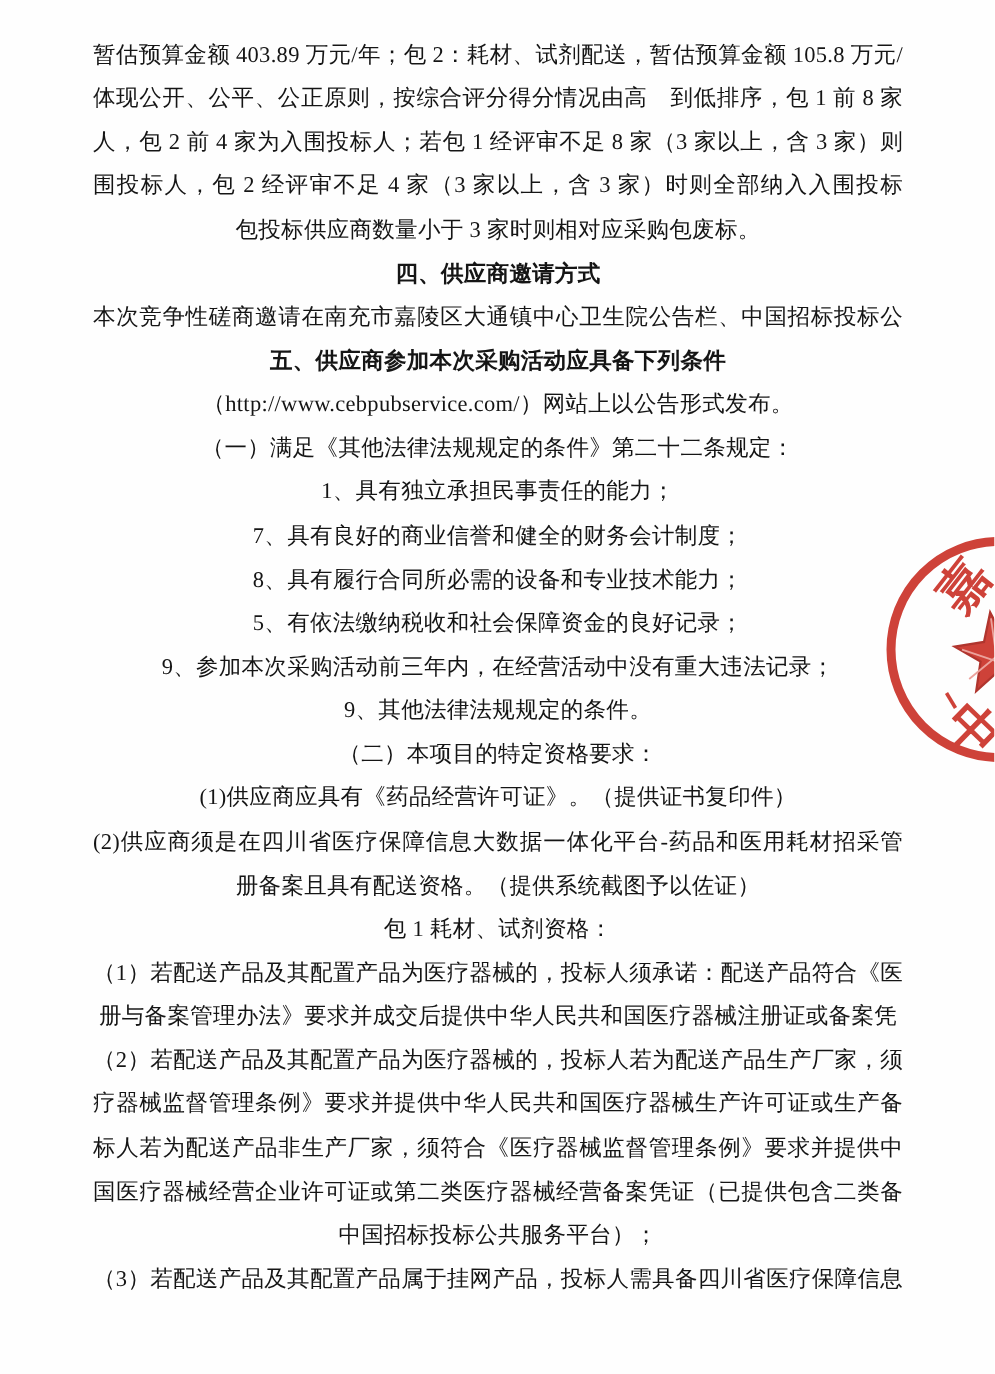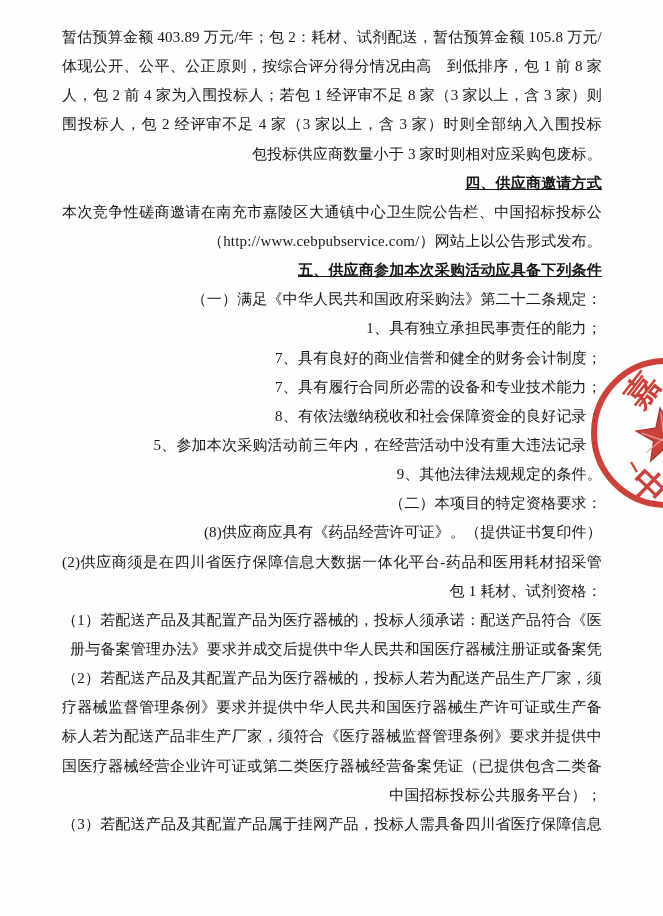--- a/index.html
+++ b/index.html
@@ -21,59 +21,60 @@
     width: 540px;
     color: #151515;
   }
   .line {
     height: 29.15px;
     line-height: 29.15px;
     font-size: 15px;
     letter-spacing: 0.2px;
     white-space: normal;
     overflow: hidden;
-    text-align: right;
+    text-align: center;
   }
   .line.full {
     text-align: justify;
     text-align-last: justify;
   }
-  .line.bold { font-weight: 700; text-decoration: underline; }
+  .line.bold { font-weight: 700; }
   .seal-svg {
     position: absolute;
     left: 0; top: 0;
     width: 663px; height: 916px;
     pointer-events: none;
   }
 </style>
 </head>
 <body>
 
 <div class="page">
 
   <div class="doc-body" id="doc-body">
       <div class="line full">暂估预算金额 403.89 万元/年；包 2：耗材、试剂配送，暂估预算金额 105.8 万元/年。为</div>
       <div class="line full">体现公开、公平、公正原则，按综合评分得分情况由高　到低排序，包 1 前 8 家为入围投标</div>
       <div class="line full">人，包 2 前 4 家为入围投标人；若包 1 经评审不足 8 家（3 家以上，含 3 家）则全部纳入入</div>
       <div class="line full">围投标人，包 2 经评审不足 4 家（3 家以上，含 3 家）时则全部纳入入围投标人；每个采购</div>
       <div class="line">包投标供应商数量小于 3 家时则相对应采购包废标。</div>
       <div class="line bold">四、供应商邀请方式</div>
       <div class="line full">本次竞争性磋商邀请在南充市嘉陵区大通镇中心卫生院公告栏、中国招标投标公共服务平台</div>
+      <div class="line bold">五、供应商参加本次采购活动应具备下列条件</div>
       <div class="line">（http://www.cebpubservice.com/）网站上以公告形式发布。</div>
-      <div class="line bold">五、供应商参加本次采购活动应具备下列条件</div>
-      <div class="line">（一）满足《中华人民共和国政府采购法》第二十二条规定：</div>
+      <div class="line">（一）满足《其他法律法规规定的条件》第二十二条规定：</div>
       <div class="line">1、具有独立承担民事责任的能力；</div>
       <div class="line">7、具有良好的商业信誉和健全的财务会计制度；</div>
-      <div class="line">7、具有履行合同所必需的设备和专业技术能力；</div>
-      <div class="line">8、有依法缴纳税收和社会保障资金的良好记录；</div>
-      <div class="line">5、参加本次采购活动前三年内，在经营活动中没有重大违法记录；</div>
+      <div class="line">8、具有履行合同所必需的设备和专业技术能力；</div>
+      <div class="line">5、有依法缴纳税收和社会保障资金的良好记录；</div>
+      <div class="line">9、参加本次采购活动前三年内，在经营活动中没有重大违法记录；</div>
       <div class="line">9、其他法律法规规定的条件。</div>
       <div class="line">（二）本项目的特定资格要求：</div>
-      <div class="line">(8)供应商应具有《药品经营许可证》。（提供证书复印件）</div>
+      <div class="line">(1)供应商应具有《药品经营许可证》。（提供证书复印件）</div>
       <div class="line full">(2)供应商须是在四川省医疗保障信息大数据一体化平台-药品和医用耗材招采管理系统注</div>
+      <div class="line">册备案且具有配送资格。（提供系统截图予以佐证）</div>
       <div class="line">包 1 耗材、试剂资格：</div>
       <div class="line full">（1）若配送产品及其配置产品为医疗器械的，投标人须承诺：配送产品符合《医疗器械注</div>
       <div class="line">册与备案管理办法》要求并成交后提供中华人民共和国医疗器械注册证或备案凭证；</div>
       <div class="line full">（2）若配送产品及其配置产品为医疗器械的，投标人若为配送产品生产厂家，须符合《医</div>
       <div class="line full">疗器械监督管理条例》要求并提供中华人民共和国医疗器械生产许可证或生产备案凭证；投</div>
       <div class="line full">标人若为配送产品非生产厂家，须符合《医疗器械监督管理条例》要求并提供中华人民共和</div>
       <div class="line full">国医疗器械经营企业许可证或第二类医疗器械经营备案凭证（已提供包含二类备案的多证合</div>
       <div class="line">中国招标投标公共服务平台）；</div>
       <div class="line full">（3）若配送产品及其配置产品属于挂网产品，投标人需具备四川省医疗保障信息大数据一</div>
     </div>

